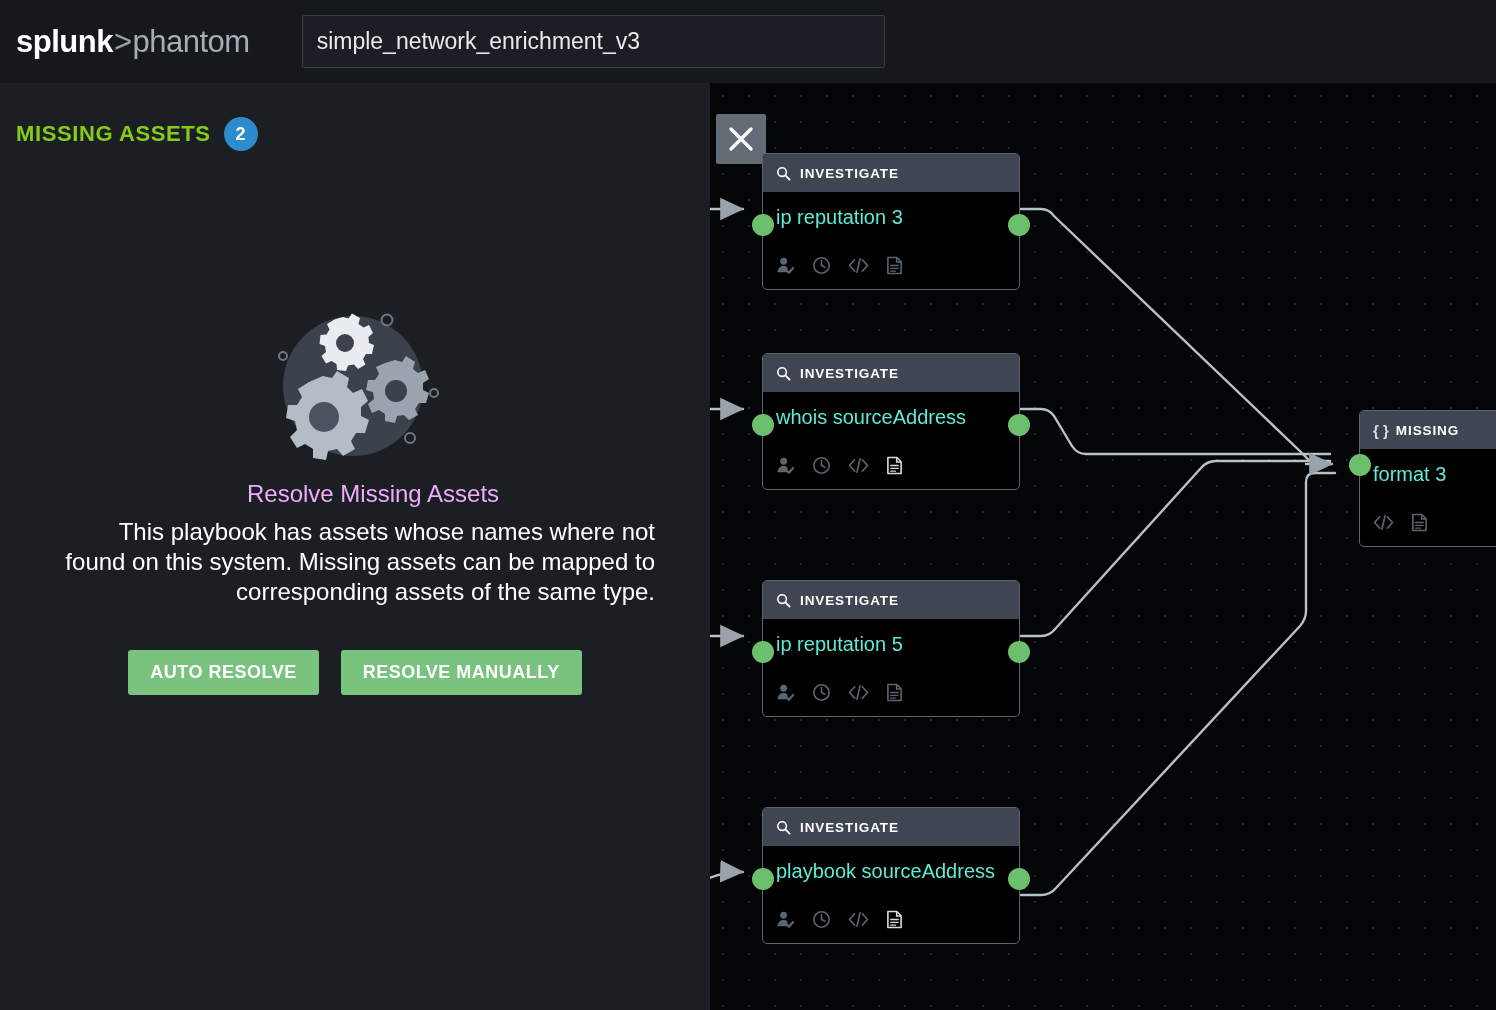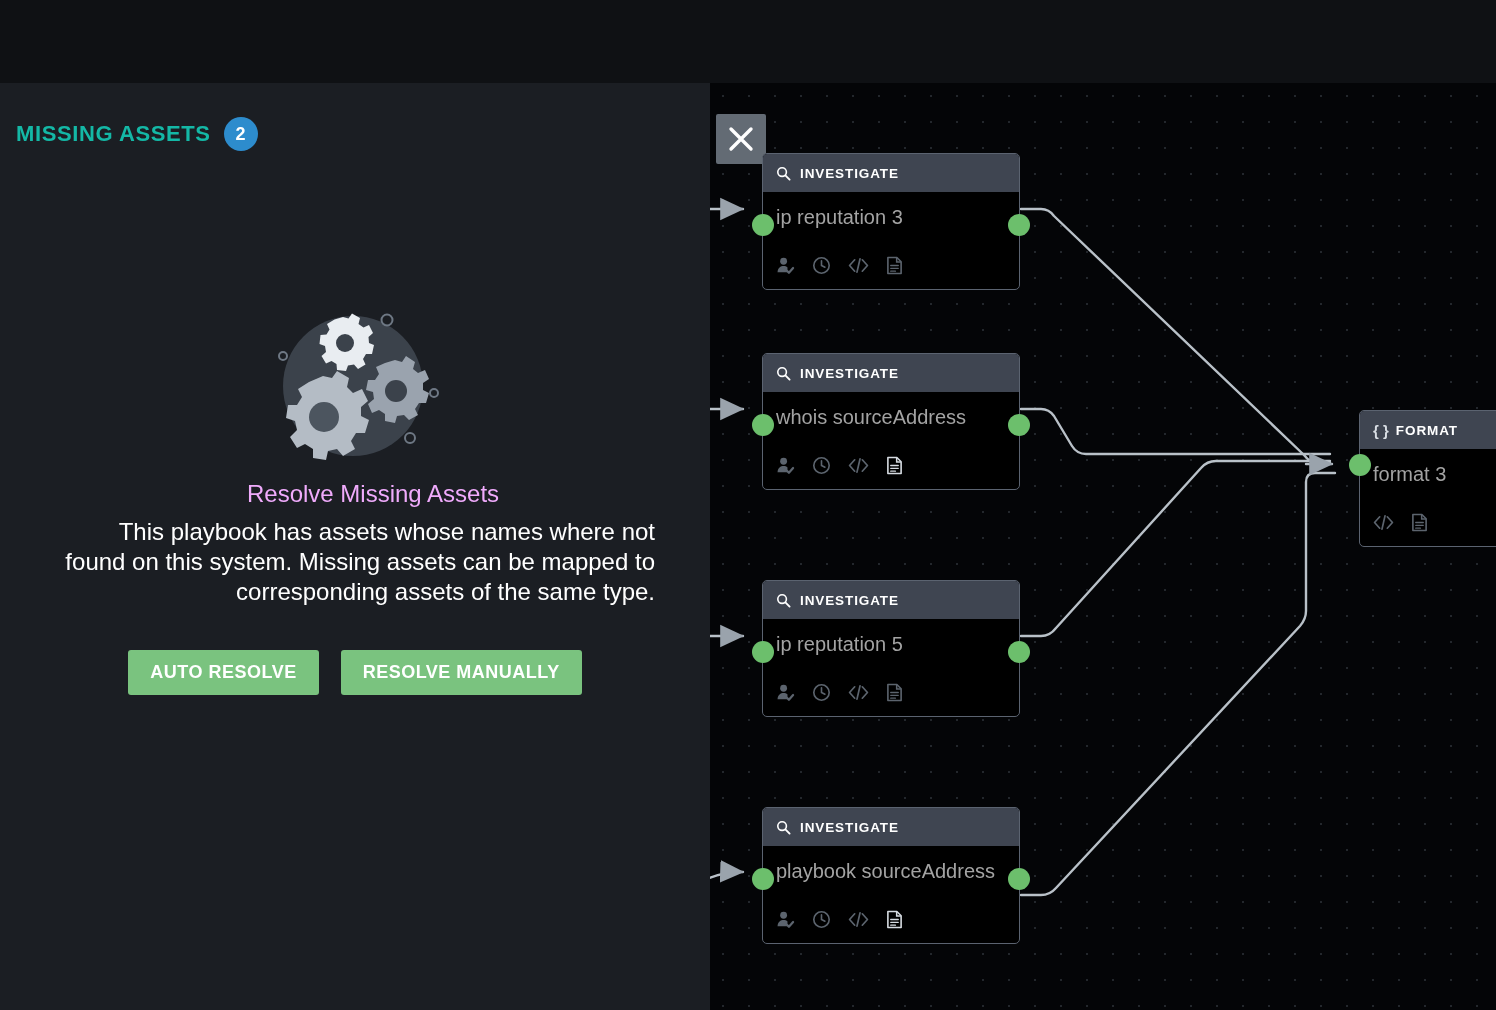--- a/index.html
+++ b/index.html
@@ -40,21 +40,21 @@
   
   .left-panel {
     position: absolute; left: 0; top: 83px; width: 710px; height: 927px;
     background: #1b1e23;
   }
   .panel-title-row {
     position: absolute; left: 16px; top: 34px;
     display: flex; align-items: center; gap: 13px;
   }
   .panel-title {
-    color: #14b8a6; font-size: 22px; font-weight: 700; letter-spacing: 0.6px;
+    color: #84cc16; font-size: 22px; font-weight: 700; letter-spacing: 0.6px;
   }
   .badge {
     width: 34px; height: 34px; border-radius: 50%;
     background: #2d8ccd; color: #ffffff;
     font-size: 18px; font-weight: 700;
     display: flex; align-items: center; justify-content: center;
   }
 
   .empty-state {
     position: absolute; left: 0; top: 215px; width: 710px;
@@ -112,40 +112,44 @@
     height: 38px; background: #3f4551;
     border-radius: 4px 4px 0 0;
     display: flex; align-items: center; gap: 9px;
     padding-left: 13px;
   }
   .node-kind {
     color: #ffffff; font-size: 13.5px; font-weight: 700; letter-spacing: 0.9px;
   }
   .node-body {
     padding: 14px 0 0 13px;
-    color: #a3a3a3; font-size: 20px;
+    color: #5eead4; font-size: 20px;
     min-height: 48px;
   }
   .node-icons {
     display: flex; align-items: center; gap: 17px;
     padding: 16px 0 14px 13px;
   }
   .node-icons svg { display: block; }
   .port {
     position: absolute; width: 22px; height: 22px;
     background: #6cbf6c; border-radius: 50%;
   }
   .port.in  { left: -11px; }
   .port.out { right: -11px; }
 </style>
 </head>
 <body>
 
 <div id="app">
 
+  <div class="header">
+    <div class="logo"><span>splunk</span><span class="gt">&gt;</span><span class="pha">phantom</span></div>
+    <input class="name-field" type="text" value="simple_network_enrichment_v3" style="">
+  </div>
 
   <div class="left-panel">
 
     <div class="panel-title-row">
       <span class="panel-title">MISSING ASSETS</span>
       <span class="badge">2</span>
     </div>
 
     <div class="empty-state">
 
@@ -339,21 +343,21 @@
           <path d="M5,10 L13,10 M5,13 L13,13 M5,16 L10,16" stroke="#d6dbe1" stroke-width="1.4" stroke-linecap="round"></path>
         </svg>
       </div>
       <span class="port in" style="top:60px;"></span>
       <span class="port out" style="top:60px;"></span>
     </div>
 
     <div class="node format" style="left:649px; top:327px;">
       <div class="node-head">
         <span class="node-kind" style="letter-spacing:0;font-size:15px;color:#d9dee4;margin-right:-2px">{ }</span>
-        <span class="node-kind">FORMAT</span>
+        <span class="node-kind">MISSING</span>
       </div>
       <div class="node-body">format 3</div>
       <div class="node-icons">
         <svg width="21" height="19" viewBox="0 0 22 20">
           <path d="M7,4 L1.6,10 L7,16 M15,4 L20.4,10 L15,16 M12.6,3 L9.4,17" fill="none" stroke="#5c646e" stroke-width="1.8" stroke-linecap="round" stroke-linejoin="round"></path>
         </svg>
         <svg width="17" height="19" viewBox="0 0 18 20">
           <path d="M2,1.5 L11.5,1.5 L16,6 L16,18.5 L2,18.5 Z" fill="none" stroke="#5c646e" stroke-width="1.7" stroke-linejoin="round"></path>
           <path d="M11.3,1.7 L11.3,6.2 L15.8,6.2" fill="none" stroke="#5c646e" stroke-width="1.6"></path>
           <path d="M5,10 L13,10 M5,13 L13,13 M5,16 L10,16" stroke="#5c646e" stroke-width="1.4" stroke-linecap="round"></path>

